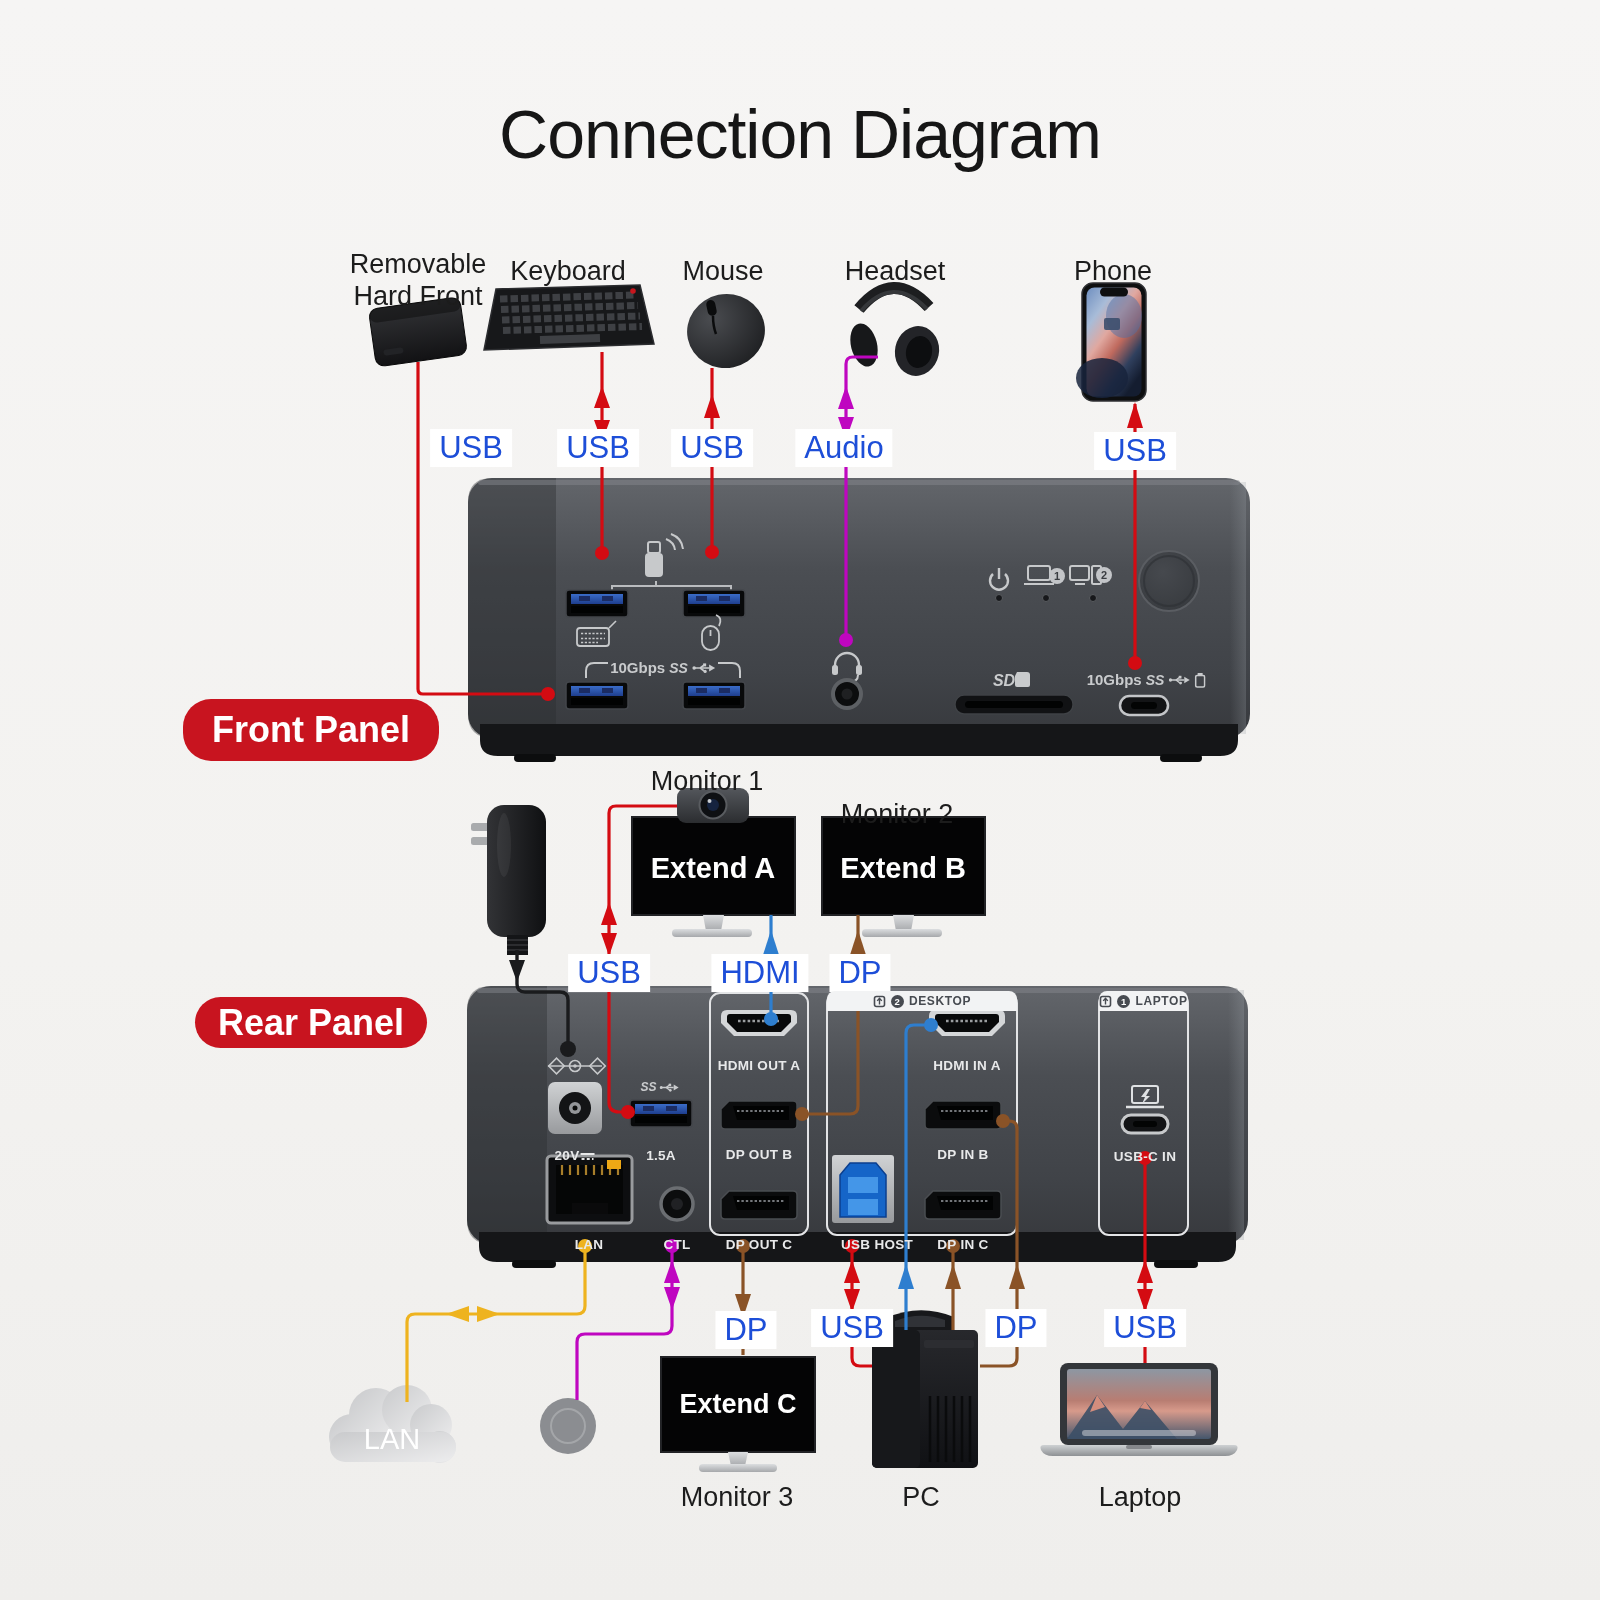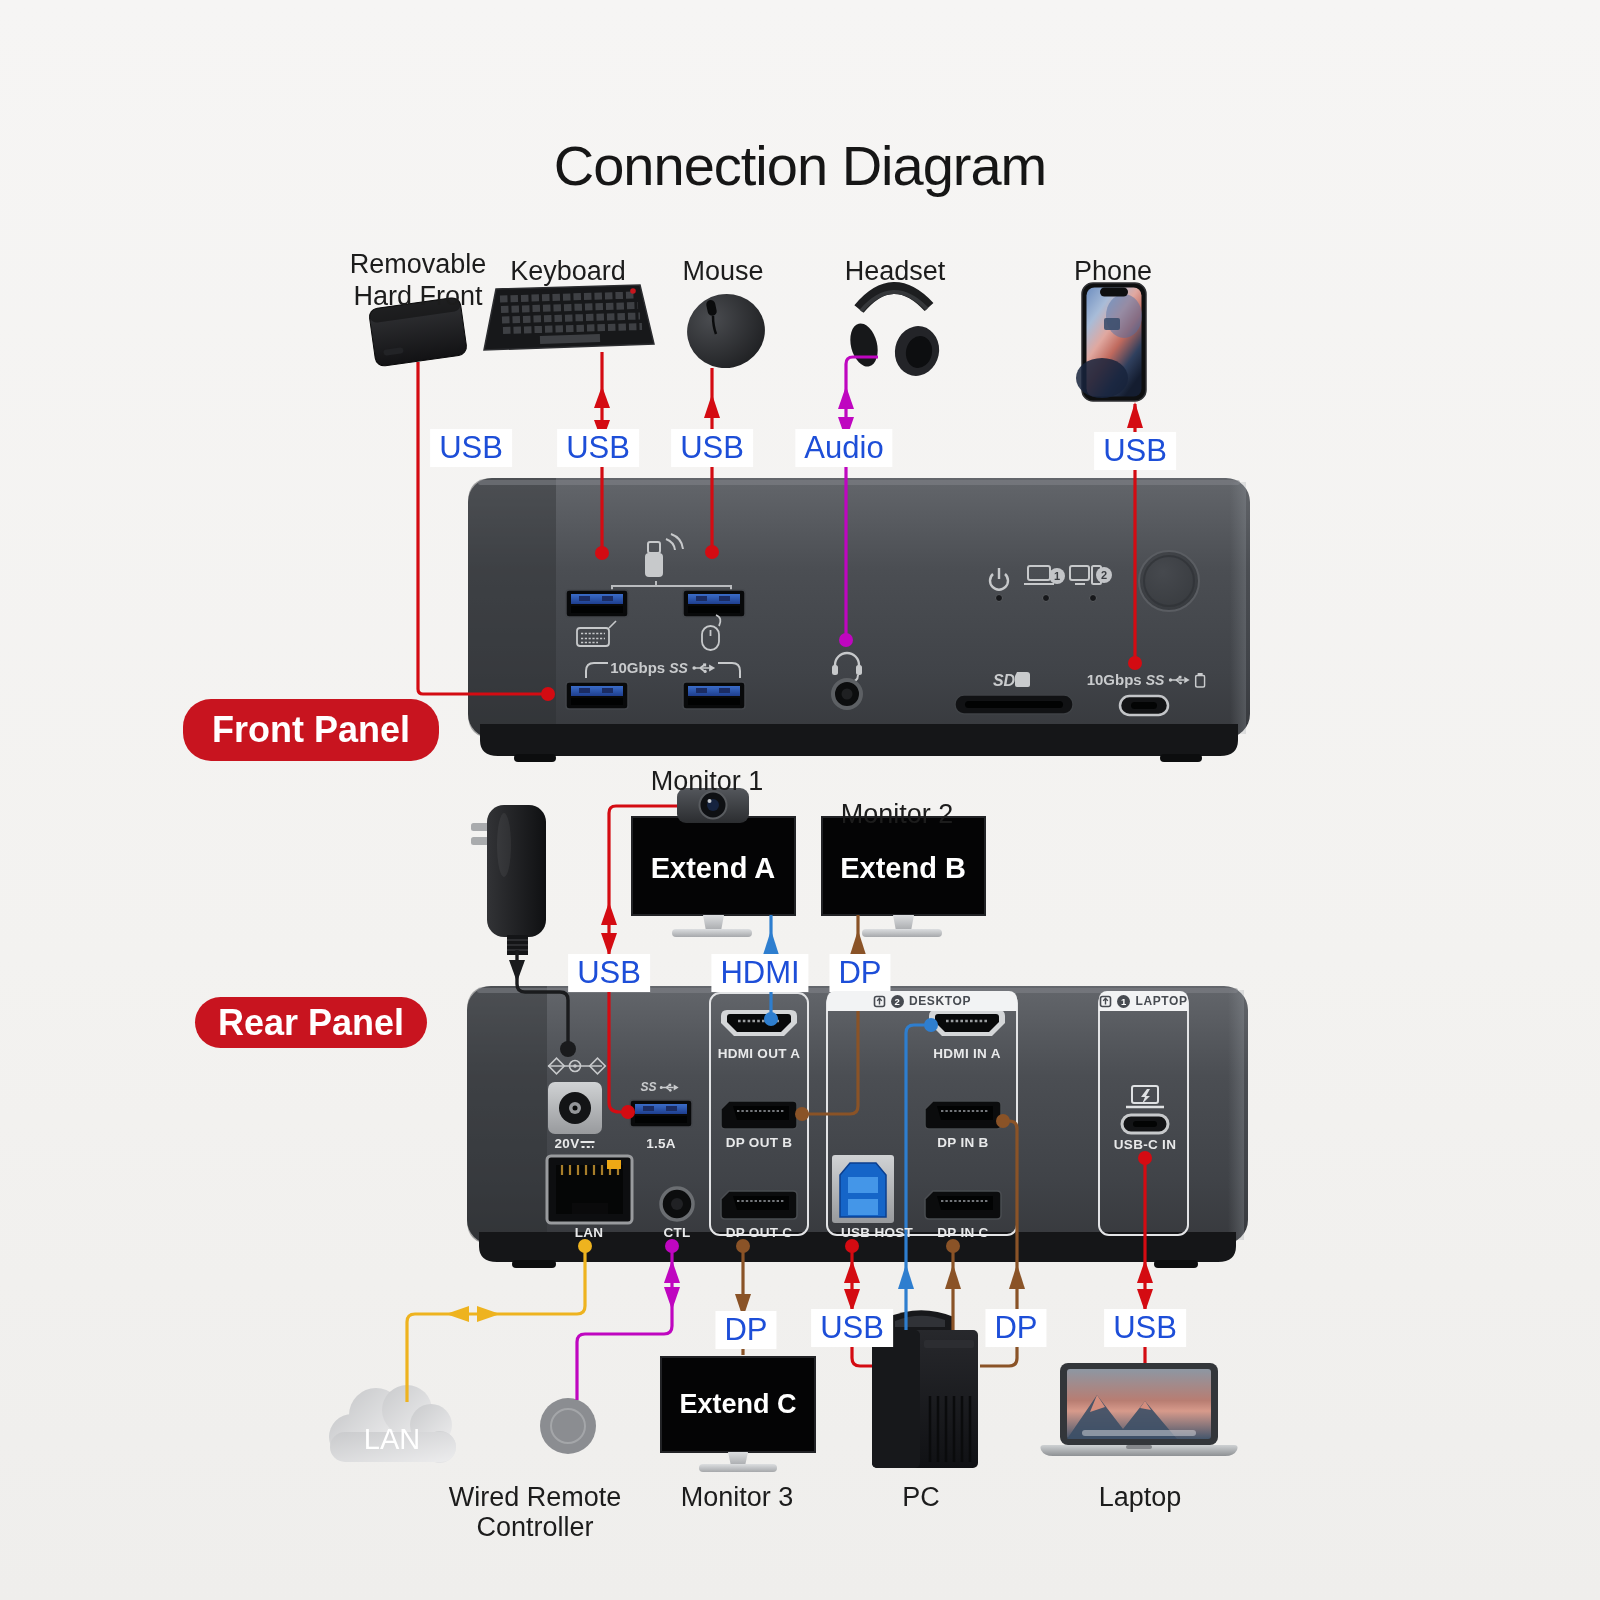--- a/index.html
+++ b/index.html
@@ -3,28 +3,28 @@
 <meta charset="utf-8">
 <style>
   html,body{margin:0;padding:0;background:#e9e8e7;}
   .canvas{position:relative;width:1600px;height:1600px;overflow:hidden;
           background:linear-gradient(180deg,#f6f5f4 0%,#f3f2f0 60%,#efeeec 100%);
           font-family:"Liberation Sans",sans-serif;}
   .layer{position:absolute;left:0;top:0;width:1600px;height:1600px;}
   svg.layer{pointer-events:none;}
   .abs{position:absolute;}
   .cx{transform:translateX(-50%);}
-  .title{font-size:56px;color:#161616;letter-spacing:-1px;white-space:nowrap;margin-top:38px;}
+  .title{font-size:68px;color:#161616;letter-spacing:-1px;white-space:nowrap;}
   .dlabel{font-size:27px;line-height:32px;color:#1c1c1c;text-align:center;white-space:nowrap;}
   .chip{background:#ffffff;color:#1d4ed8;font-size:31px;line-height:38px;height:38px;
         padding:0 9px;white-space:nowrap;}
   .pill{background:#c8141f;border-radius:28px;color:#ffffff;font-weight:bold;font-size:36px;
         display:flex;align-items:center;justify-content:center;white-space:nowrap;}
   .plabel{font-size:13.5px;font-weight:bold;color:#e8e9ea;letter-spacing:0.3px;line-height:16px;
-          text-align:center;white-space:nowrap;}
+          text-align:center;white-space:nowrap;margin-top:12px;}
   .mini{display:flex;align-items:center;gap:4px;color:#c9cbcd;font-size:15px;font-weight:bold;
         line-height:20px;white-space:nowrap;}
   .ss{font-style:italic;font-weight:900;}
   .screenlabel{color:#ffffff;font-weight:bold;font-size:29px;line-height:30px;text-align:center;white-space:nowrap;}
   .numdot{width:16px;height:16px;border-radius:50%;background:#c3c5c8;color:#3a3d42;
           font-size:11px;font-weight:bold;display:flex;align-items:center;justify-content:center;}
   .ghead{background:#f2f3f4;border-radius:8px 8px 0 0;display:flex;align-items:center;justify-content:center;
          gap:5px;font-size:12px;font-weight:bold;color:#474b51;letter-spacing:0.6px;}
   .numdark{width:13px;height:13px;border-radius:50%;background:#474b51;color:#ffffff;font-size:9.5px;
            font-weight:bold;display:flex;align-items:center;justify-content:center;}
@@ -593,23 +593,19 @@
     <span class="numdark">1</span>
     <span>LAPTOP</span>
   </div>
 
   <div class="abs cx chip" style="left:746px;top:1311px">DP</div>
   <div class="abs cx chip" style="left:852px;top:1309px">USB</div>
   <div class="abs cx chip" style="left:1016px;top:1309px">DP</div>
   <div class="abs cx chip" style="left:1145px;top:1309px">USB</div>
 
   <div class="abs cx cloudtext" style="left:392px;top:1423px">LAN</div>
-  <div class="abs cx dlabel" style="left:535px;top:1482px;line-height:30px">
-    <div>Wired Remote</div>
-    <div>Controller</div>
-  </div>
   <div class="abs cx screenlabel" style="left:738px;top:1389px;font-size:27px">Extend C</div>
   <div class="abs cx dlabel" style="left:737px;top:1481px">Monitor 3</div>
   <div class="abs cx dlabel" style="left:921px;top:1481px">PC</div>
   <div class="abs cx dlabel" style="left:1140px;top:1481px">Laptop</div>
 </div>
 
 </div>
 
 </body></html>

